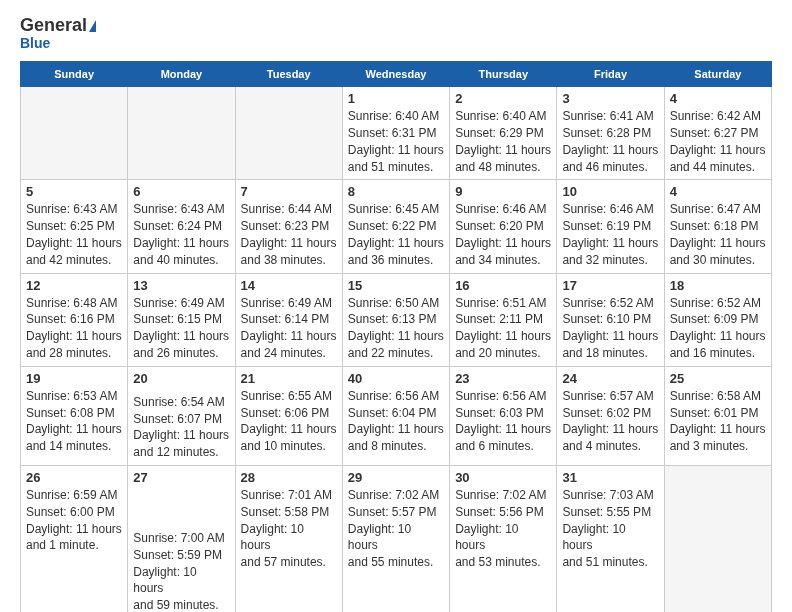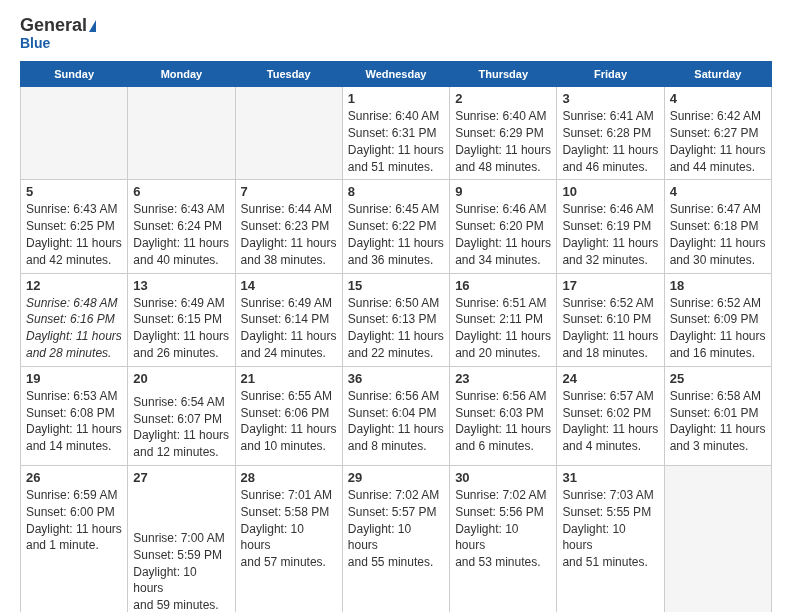--- a/index.html
+++ b/index.html
@@ -190,21 +190,21 @@
             <span class="day-number">4</span>
             <div class="day-info" style="white-space: pre-line;">Sunrise: 6:47 AM
 Sunset: 6:18 PM
 Daylight: 11 hours
 and 30 minutes.</div>
           </td>
         </tr>
         <tr>
           <td>
             <span class="day-number">12</span>
-            <div class="day-info" style="white-space: pre-line; font-style: italic;">Sunrise: 6:48 AM
+            <div class="day-info" style="white-space: pre-line;">Sunrise: 6:48 AM
 Sunset: 6:16 PM
 Daylight: 11 hours
 and 28 minutes.</div>
           </td>
           <td>
             <span class="day-number">13</span>
             <div class="day-info" style="white-space: pre-line;">Sunrise: 6:49 AM
 Sunset: 6:15 PM
 Daylight: 11 hours
 and 26 minutes.</div>
@@ -261,21 +261,21 @@
 and 12 minutes.</div>
           </td>
           <td>
             <span class="day-number">21</span>
             <div class="day-info" style="white-space: pre-line;">Sunrise: 6:55 AM
 Sunset: 6:06 PM
 Daylight: 11 hours
 and 10 minutes.</div>
           </td>
           <td>
-            <span class="day-number">36</span>
+            <span class="day-number">40</span>
             <div class="day-info" style="white-space: pre-line;">Sunrise: 6:56 AM
 Sunset: 6:04 PM
 Daylight: 11 hours
 and 8 minutes.</div>
           </td>
           <td>
             <span class="day-number">23</span>
             <div class="day-info" style="white-space: pre-line;">Sunrise: 6:56 AM
 Sunset: 6:03 PM
 Daylight: 11 hours

